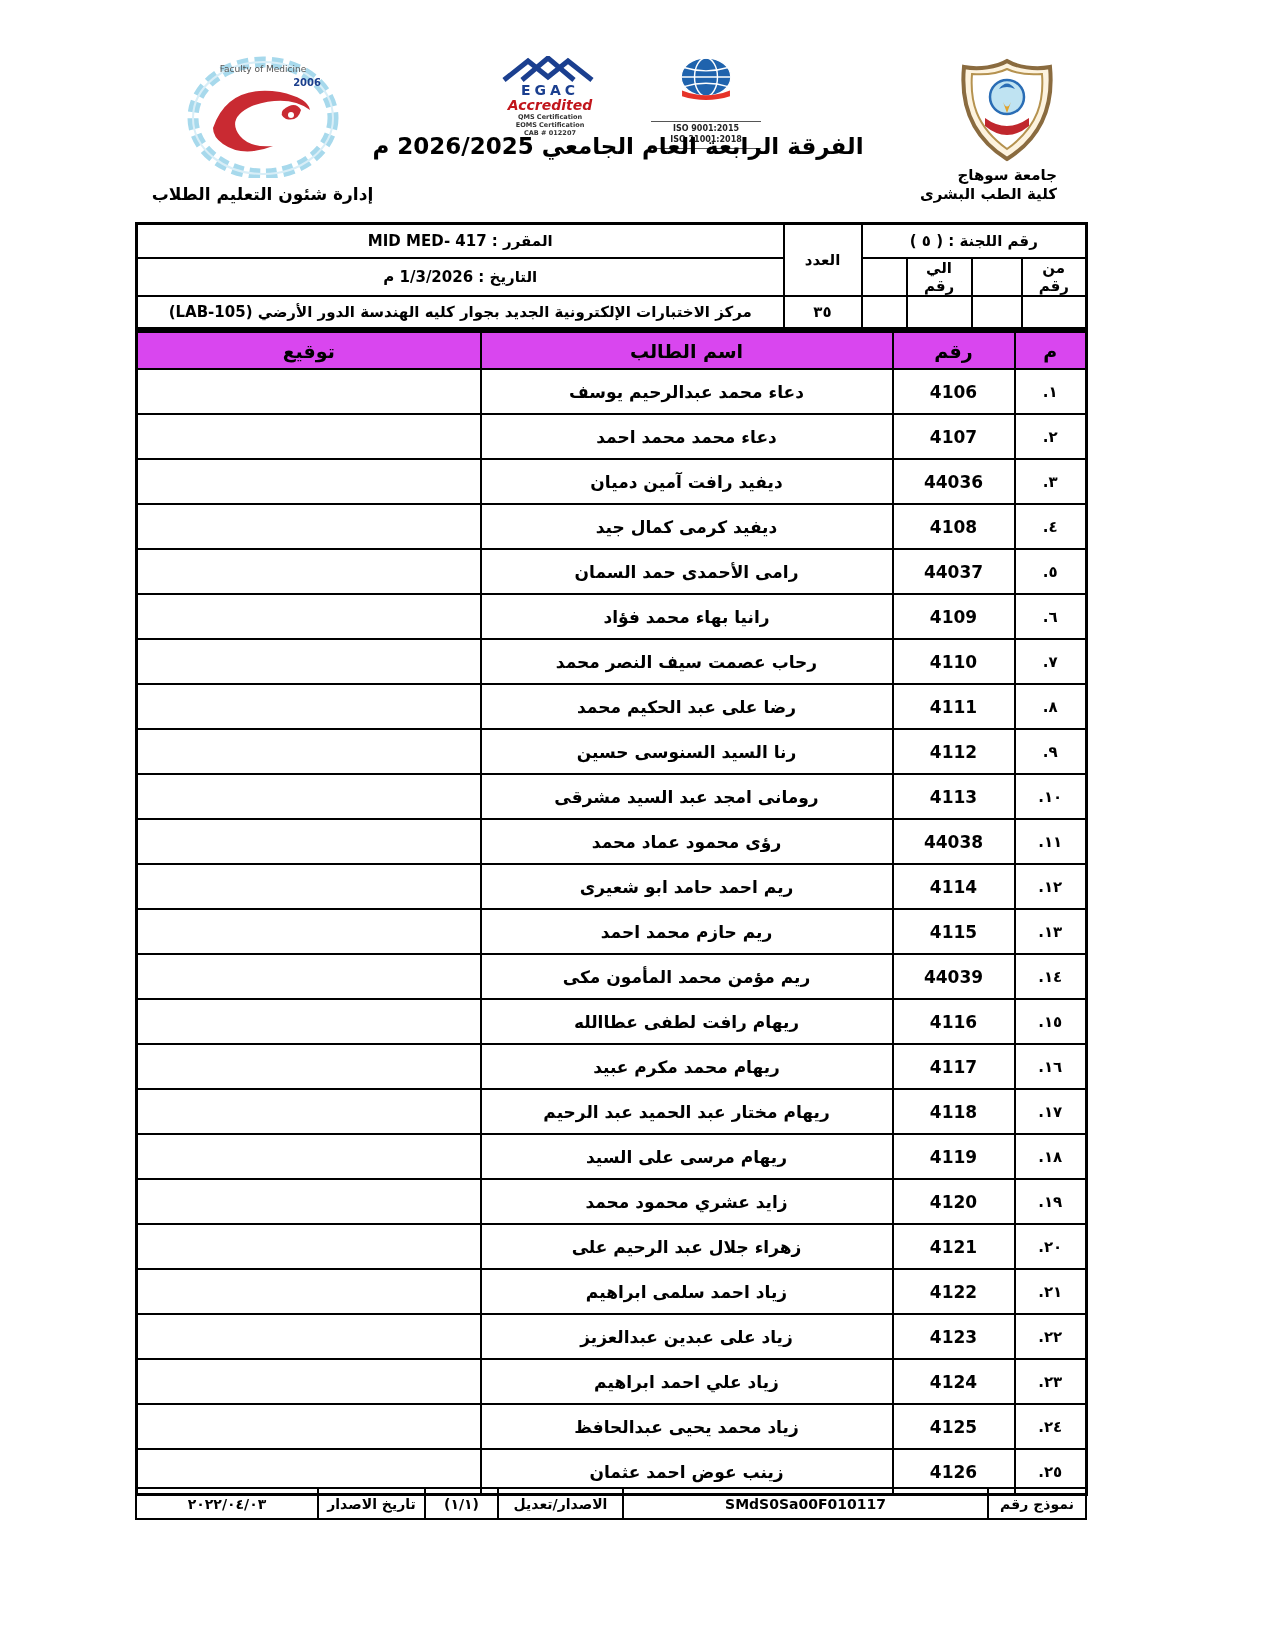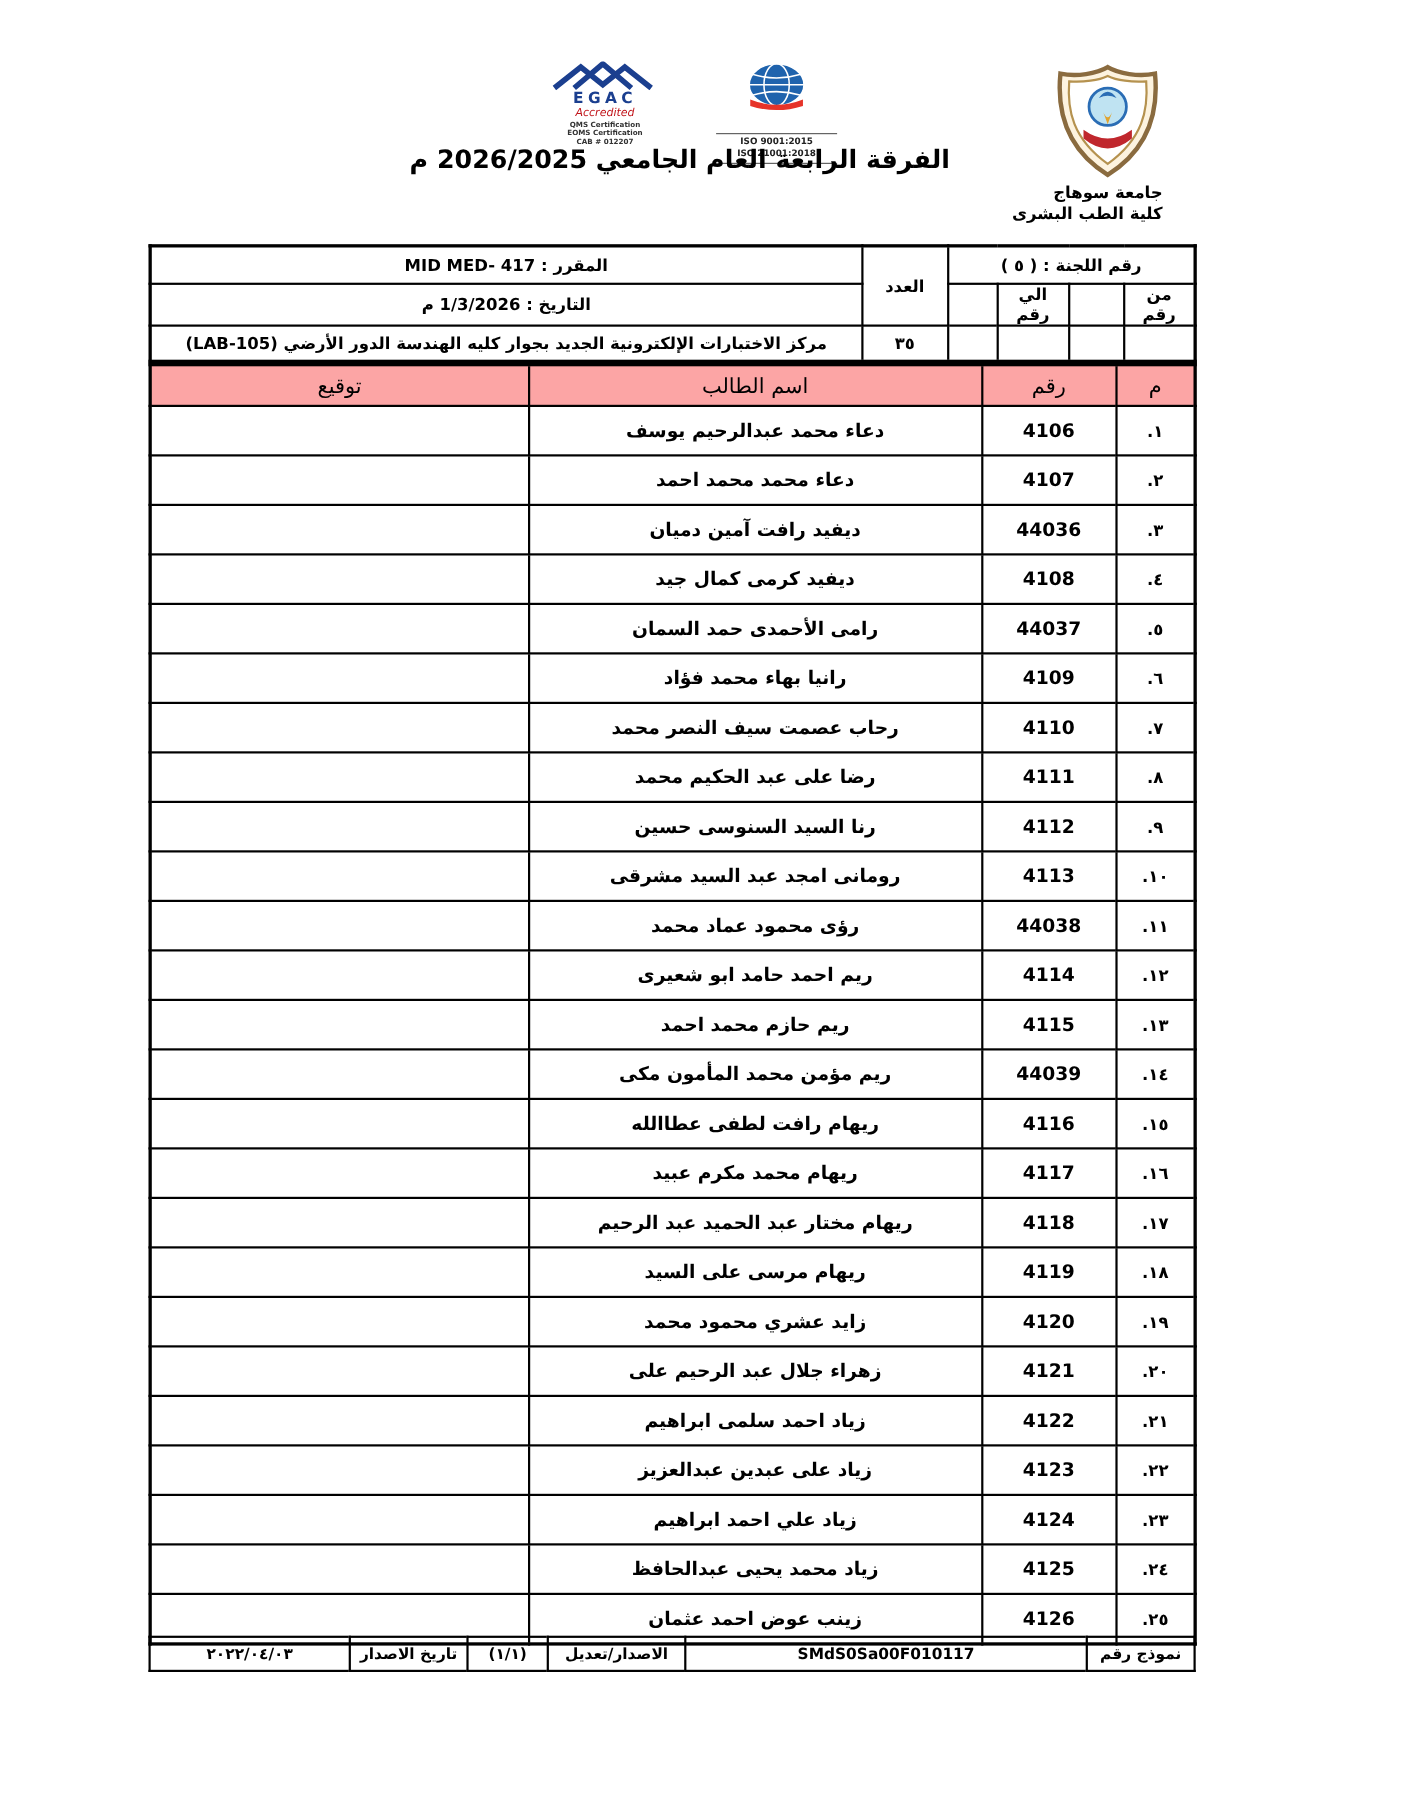--- a/index.html
+++ b/index.html
@@ -13,42 +13,42 @@
   .doc-header{position:absolute;top:56px;left:135px;width:950px;height:165px;}
   .brand-right{position:absolute;right:28px;top:2px;width:175px;text-align:right;}
   .brand-center{position:absolute;left:228px;top:0;width:510px;text-align:center;}
   .brand-left{position:absolute;left:10px;top:0;width:235px;text-align:center;}
   .uni-name{font-size:15px;font-weight:bold;line-height:1.25;}
   .fac-name{font-size:15px;font-weight:bold;line-height:1.25;}
   .dept-name{font-size:17px;font-weight:bold;margin-top:2px;}
   .cert-row{display:flex;justify-content:center;align-items:flex-start;gap:26px;height:72px;direction:ltr;}
   .egac-block{width:150px;text-align:center;line-height:1;}
   .egac-name{font-size:14px;font-weight:bold;color:#1b3f8f;letter-spacing:4px;margin-top:-2px;}
-  .egac-accredited{font-size:10px;font-weight:normal;font-style:italic;color:#c1151b;margin-top:1px;}
+  .egac-accredited{font-size:14px;font-weight:bold;font-style:italic;color:#c1151b;margin-top:1px;}
   .egac-small{font-size:6.5px;color:#333;margin-top:2px;line-height:1.2;font-weight:bold;}
   .aja-block{width:110px;text-align:center;line-height:1;}
   .aja-iso{font-size:8px;font-weight:bold;color:#222;border-top:1px solid #555;border-bottom:1px solid #555;padding:2px 0;margin-top:16px;line-height:1.35;}
   .doc-title{font-size:27px;font-weight:bold;margin:4px 0 0 0;}
   .doc-subtitle{font-size:23px;font-weight:bold;margin:5px 0 0 0;}
 
   
   table{border-collapse:collapse;table-layout:fixed;}
   .info-table{position:absolute;top:222px;left:135px;width:950px;border:3px solid #000;}
   .info-table td{border:2px solid #000;font-weight:bold;text-align:center;vertical-align:middle;padding:0 3px;font-size:15px;}
   .row-a td{height:32px;}
   .row-b td{height:27px;}
   .row-c td{height:30px;}
   .cell-course{font-size:16px;}
   .cell-date{font-size:16px;}
   .cell-location{font-size:13px;}
   .cell-count-value{font-size:16px;}
 
   .students-table{position:absolute;top:330px;left:135px;width:950px;border:3px solid #000;}
   .students-table th,.students-table td{border:2px solid #000;text-align:center;vertical-align:middle;}
-  .students-table thead th{background:#fca5a5;height:33px;font-size:19px;font-weight:normal;}
+  .students-table thead th{background:#d946ef;height:33px;font-size:19px;font-weight:bold;}
   .students-table tbody td{height:41px;}
   .col-num-cell{font-size:15px;font-weight:bold;}
   .col-id-cell{font-size:17px;font-weight:bold;}
   .col-name-cell{font-size:17px;font-weight:bold;}
 
   .footer-table{position:absolute;top:1487px;left:135px;width:950px;}
   .footer-table td{border:2.5px solid #000;height:27px;font-weight:bold;font-size:14px;text-align:center;vertical-align:middle;}
   .footer-form-value{font-size:15px;}
 </style>
 </head>
@@ -100,20 +100,32 @@
           </svg>
           <div class="aja-iso">
             <div>ISO 9001:2015</div>
             <div>ISO 21001:2018</div>
           </div>
         </div>
       </div>
       <h2 class="doc-subtitle">الفرقة الرابعة العام الجامعي 2026/2025 م</h2>
     </div>
 
+    <div class="brand-left">
+      <svg width="160" height="122" viewBox="0 0 160 122" aria-hidden="true">
+        <ellipse cx="80" cy="62" rx="70" ry="56" fill="#ffffff" stroke="#a7d9ec" stroke-width="11" stroke-dasharray="11 6"></ellipse>
+        <ellipse cx="80" cy="62" rx="70" ry="56" fill="none" stroke="#d9eef7" stroke-width="2"></ellipse>
+        <path d="M30 72 Q45 28 97 36 Q125 42 127 54 Q105 38 69 50 Q43 62 57 80 Q67 92 90 90 Q60 102 40 88 Q30 81 30 72 Z" fill="#c92a32"></path>
+        <path d="M100 54 q12 -10 18 0 q-3 12 -15 9 q-7 -4 -3 -9" fill="#c92a32"></path>
+        <circle cx="108" cy="59" r="3" fill="#fff"></circle>
+        <text x="80" y="16" font-size="9" text-anchor="middle" fill="#555">Faculty of Medicine</text>
+        <text x="138" y="30" font-size="10" fill="#1a3e8c" font-weight="bold">2006</text>
+      </svg>
+      <div class="dept-name">إدارة شئون التعليم الطلاب</div>
+    </div>
   </header>
 
   <table class="info-table">
     <colgroup>
       <col style="width:65px">
         <col style="width:50px">
         <col style="width:65px">
       <col style="width:45px">
         <col style="width:78px">
         <col style="width:647px">

